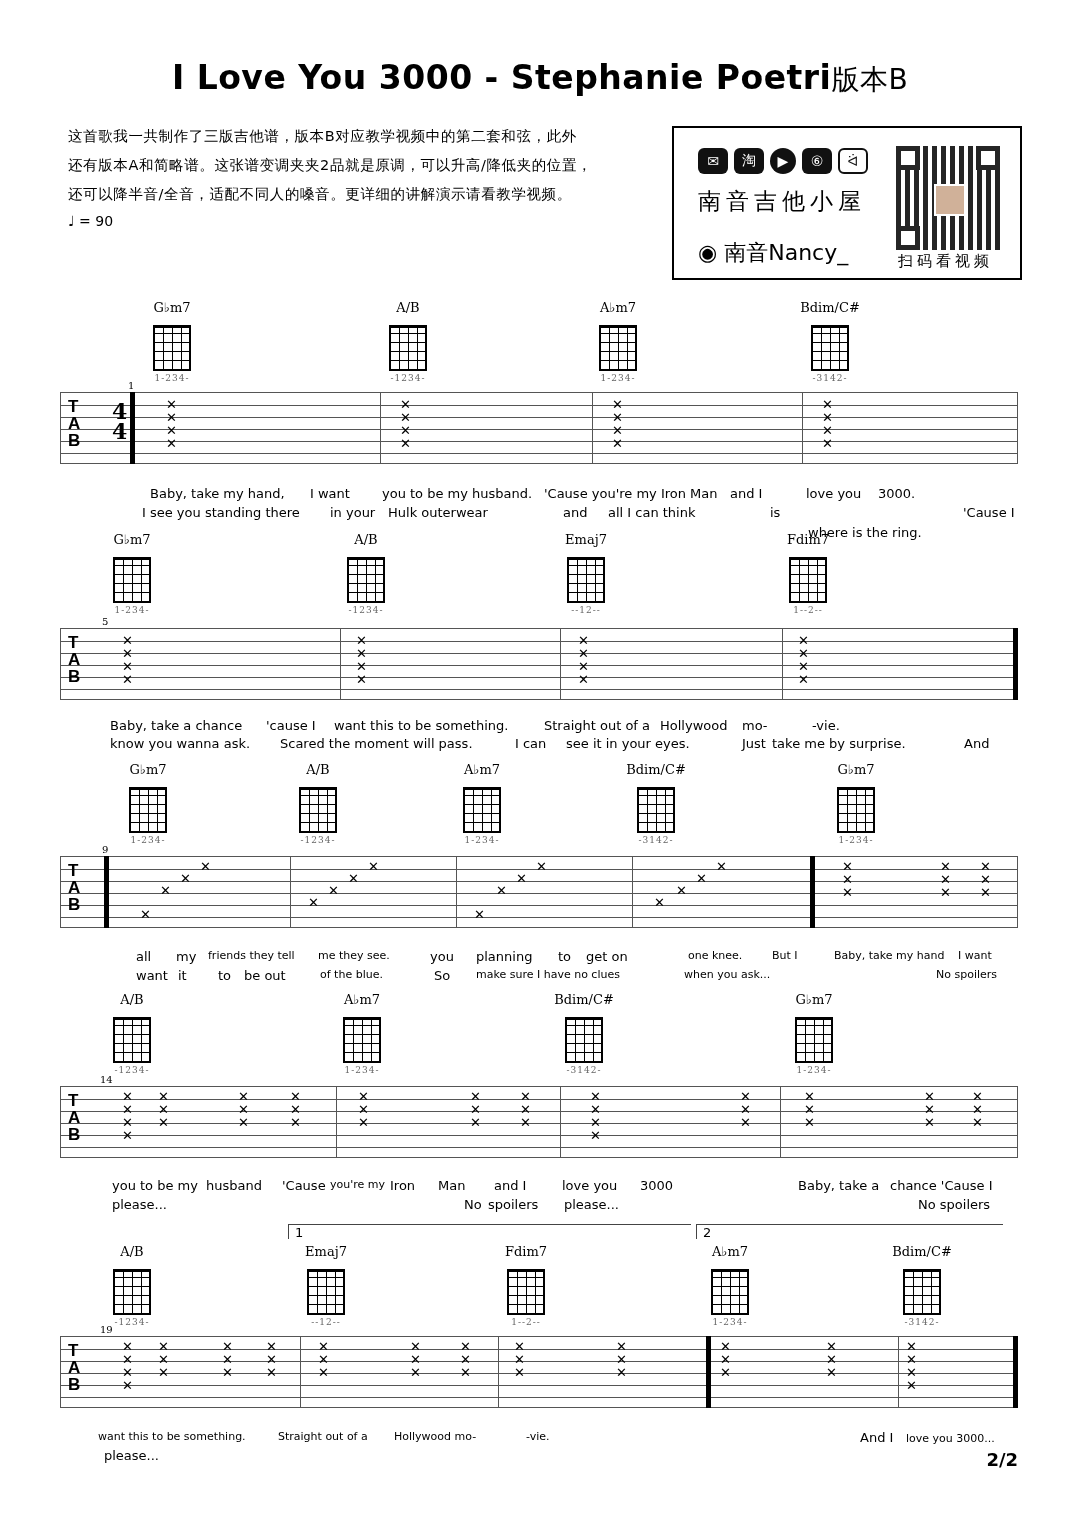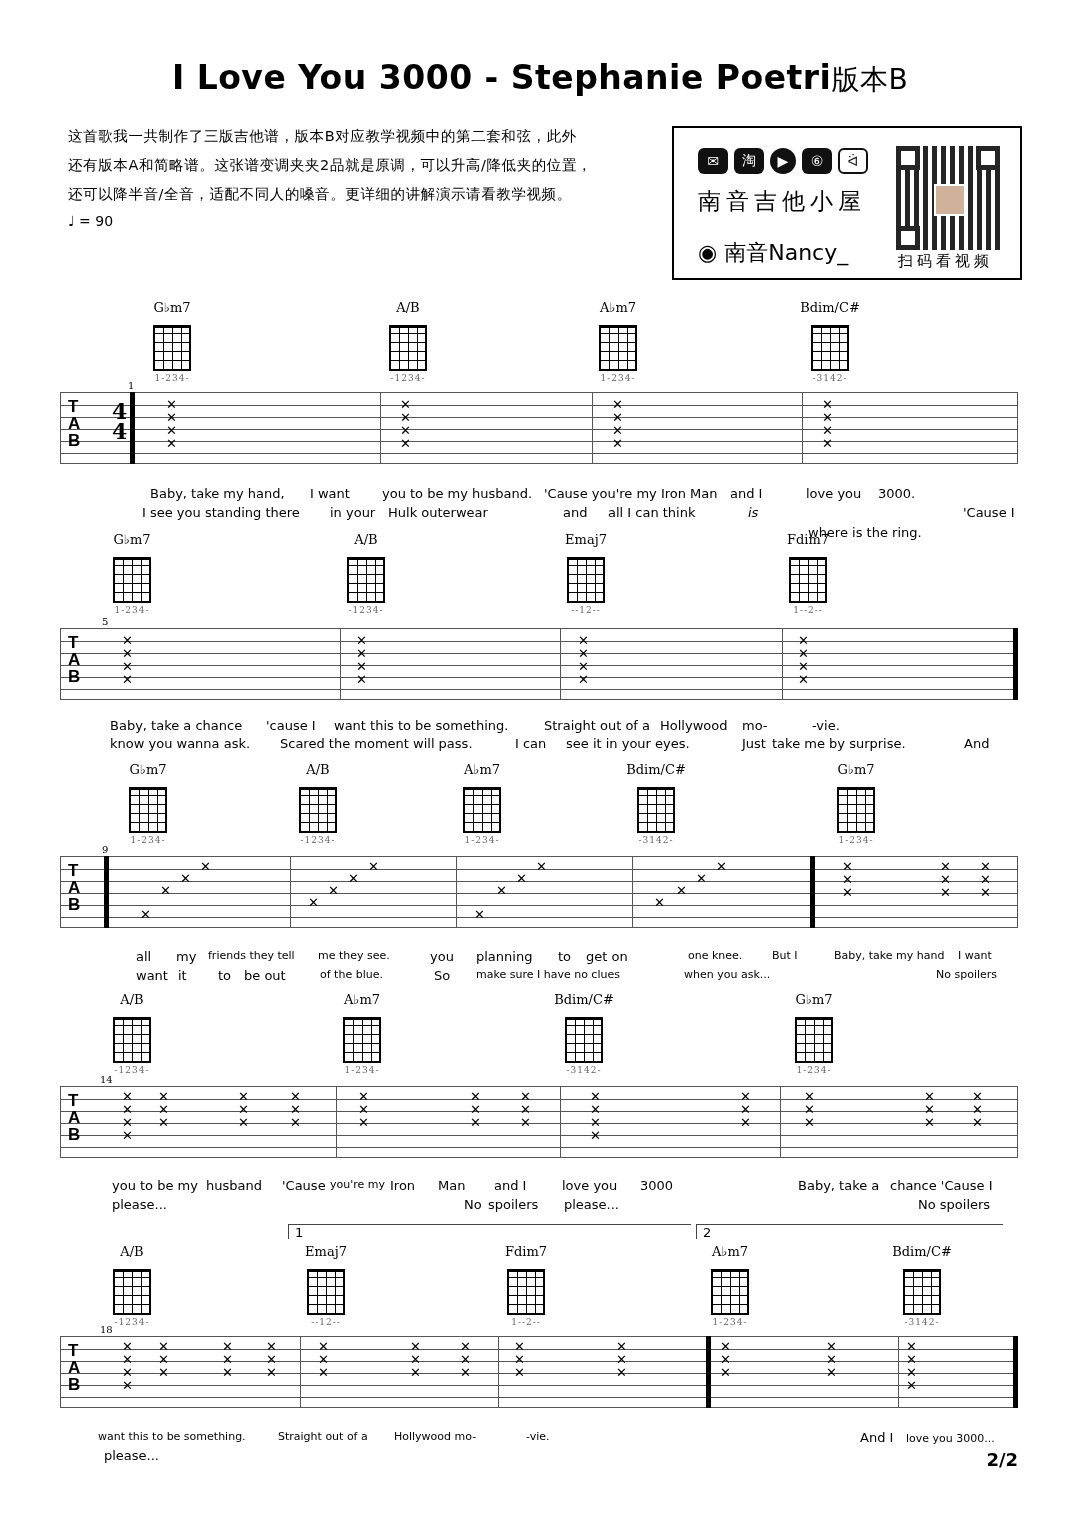--- a/index.html
+++ b/index.html
@@ -128,21 +128,21 @@
   <div class="lyric" style="left:322px;top:188px;">you to be my husband.</div>
   <div class="lyric" style="left:484px;top:188px;">'Cause you're my Iron Man</div>
   <div class="lyric" style="left:670px;top:188px;">and I</div>
   <div class="lyric" style="left:746px;top:188px;">love you</div>
   <div class="lyric" style="left:818px;top:188px;">3000.</div>
   <div class="lyric" style="left:82px;top:207px;">I see you standing there</div>
   <div class="lyric" style="left:270px;top:207px;">in your</div>
   <div class="lyric" style="left:328px;top:207px;">Hulk outerwear</div>
   <div class="lyric" style="left:503px;top:207px;">and</div>
   <div class="lyric" style="left:548px;top:207px;">all I can think</div>
-  <div class="lyric" style="left:688px;top:207px;font-style:italic;">is</div>
+  <div class="lyric" style="left:710px;top:207px;">is</div>
   <div class="lyric" style="left:748px;top:207px;margin-top:20px;">where is the ring.</div>
   <div class="lyric" style="left:903px;top:207px;">'Cause I</div>
 </div>
 
 <div class="system" style="top:530px;height:230px;">
   <div class="chord" style="left:42px;top:2px;">
       <div class="name">G♭m7</div>
       <div class="grid"></div>
       <div class="fing">1-234-</div>
     </div>
@@ -366,21 +366,21 @@
   <div class="chord" style="left:640px;top:22px;">
       <div class="name">A♭m7</div>
       <div class="grid"></div>
       <div class="fing">1-234-</div>
     </div>
   <div class="chord" style="left:832px;top:22px;">
       <div class="name">Bdim/C#</div>
       <div class="grid"></div>
       <div class="fing">-3142-</div>
     </div>
-  <div class="mnum" style="left:40px;top:102px;">18</div>
+  <div class="mnum" style="left:40px;top:102px;">19</div>
   <div class="staff" style="top:114px;">
     <div class="line" style="top:12px"></div>
       <div class="line" style="top:24px"></div>
       <div class="line" style="top:36px"></div>
       <div class="line" style="top:48px"></div>
       <div class="line" style="top:60px"></div>
   </div>
   <div class="tablabel" style="top:120px">T</div>
   <div class="tablabel" style="top:137px">A</div>
   <div class="tablabel" style="top:154px">B</div>

